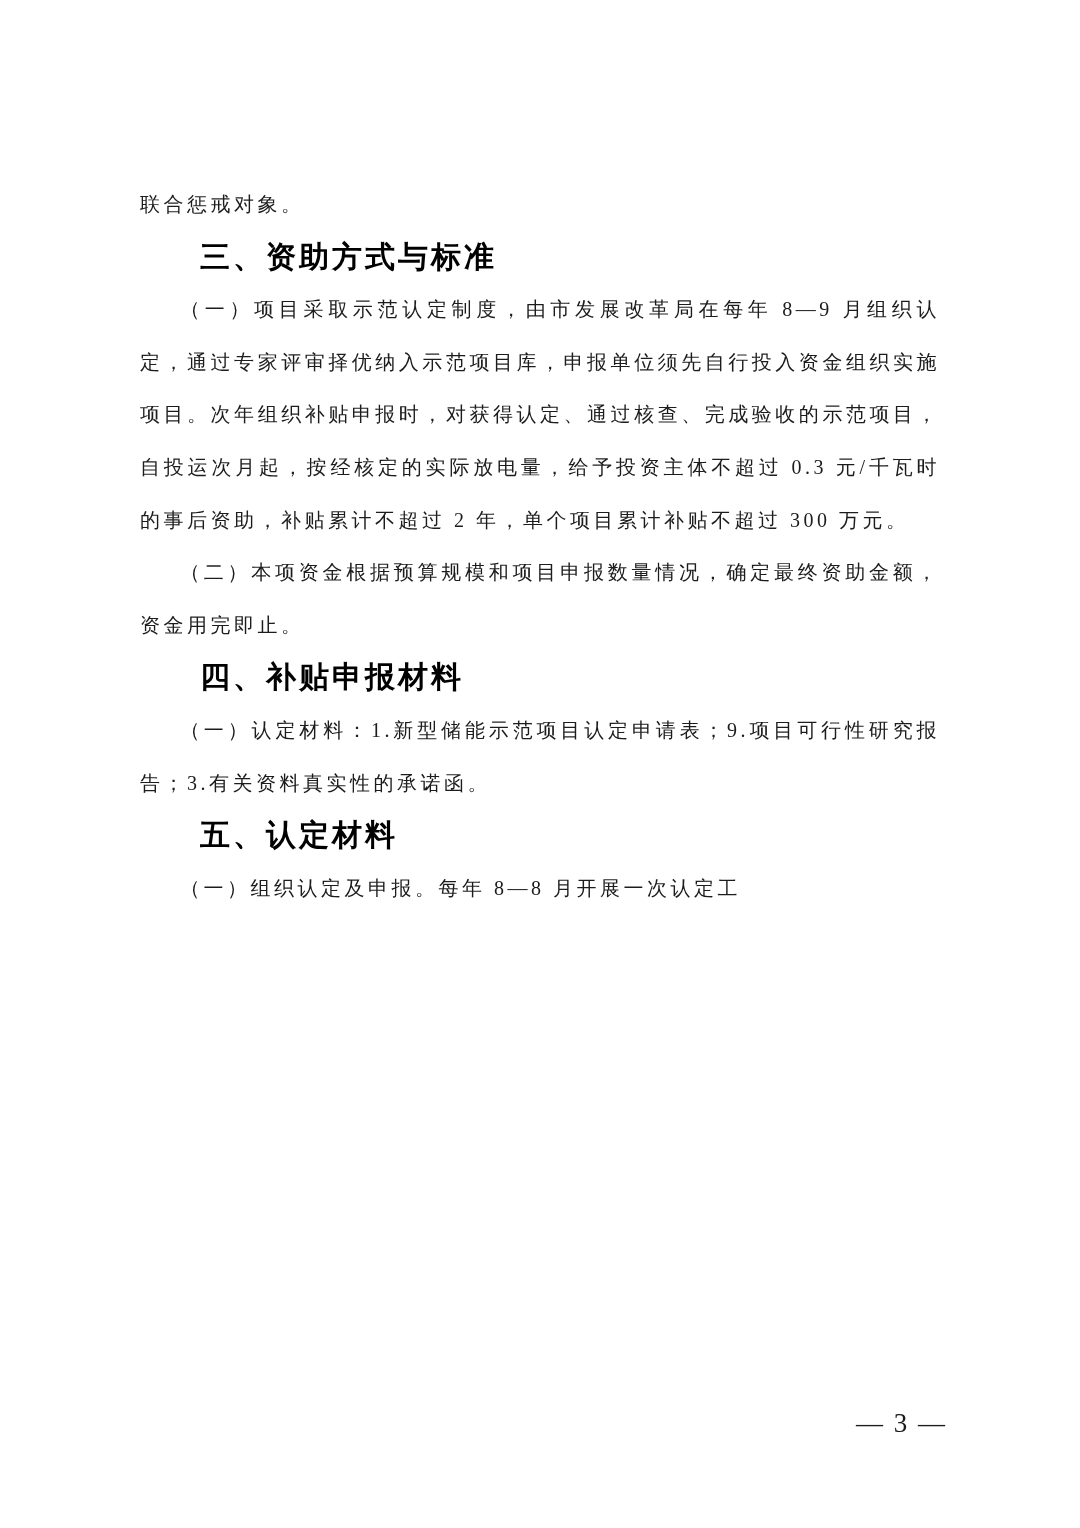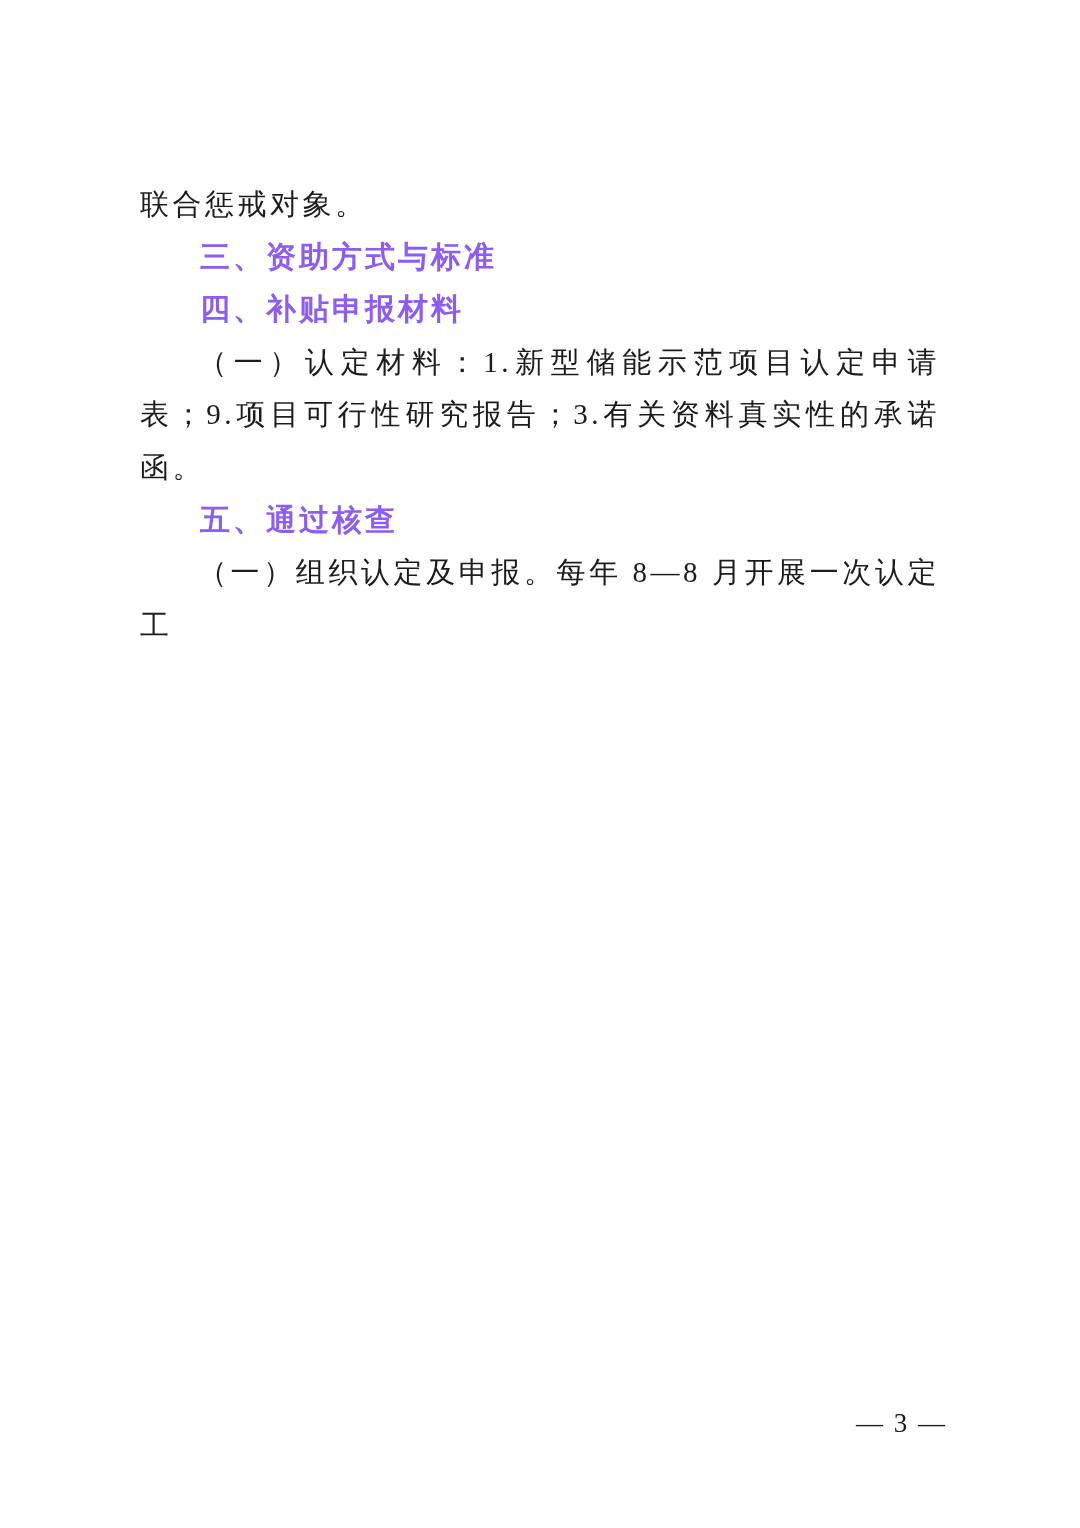--- a/index.html
+++ b/index.html
@@ -24,39 +24,39 @@
     background: #ffffff;
   }
   .doc-body {
     position: absolute;
     top: 178px;
     left: 140px;
     width: 800px;
   }
   p.para {
     margin: 0;
-    font-size: 29px;
+    font-size: 20px;
     line-height: 52.6px;
     letter-spacing: 3.5px;
     text-align: justify;
     text-justify: inter-ideograph;
     word-break: break-all;
     color: #1c1c1c;
   }
   p.para.indent {
     text-indent: 2em;
   }
   p.para.heading {
     font-family: "Liberation Sans", "DejaVu Sans", sans-serif;
     font-weight: 700;
     font-size: 30px;
     letter-spacing: 3px;
     text-align: left;
     text-indent: 2em;
-    color: #8b5cf6;
+    color: #000000;
   }
   .page-footer {
     position: absolute;
     top: 1408px;
     right: 133px;
     font-size: 27px;
     letter-spacing: 2px;
     font-family: "Liberation Serif", "DejaVu Serif", serif;
     color: #1c1c1c;
   }
@@ -64,27 +64,29 @@
 </head>
 <body>
 
 <div class="page">
 
   <article class="doc-body">
     <p class="para">联合惩戒对象。</p>
 
     <p class="para heading">三、资助方式与标准</p>
 
+    <p class="para indent">（一）项目采取示范认定制度，由市发展改革局在每年 8—9 月组织认定，通过专家评审择优纳入示范项目库，申报单位须先自行投入资金组织实施项目。次年组织补贴申报时，对获得认定、通过核查、完成验收的示范项目，自投运次月起，按经核定的实际放电量，给予投资主体不超过 0.3 元/千瓦时的事后资助，补贴累计不超过 2 年，单个项目累计补贴不超过 300 万元。</p>
 
+    <p class="para indent">（二）本项资金根据预算规模和项目申报数量情况，确定最终资助金额，资金用完即止。</p>
 
     <p class="para heading">四、补贴申报材料</p>
 
     <p class="para indent">（一）认定材料：1.新型储能示范项目认定申请表；9.项目可行性研究报告；3.有关资料真实性的承诺函。</p>
 
 
-    <p class="para heading">五、通过核查</p>
+    <p class="para heading">五、认定材料</p>
 
     <p class="para indent">（一）组织认定及申报。每年 8—8 月开展一次认定工</p>
   </article>
 
   <div class="page-footer">— 3 —</div>
 
 </div>
 
 </body></html>

